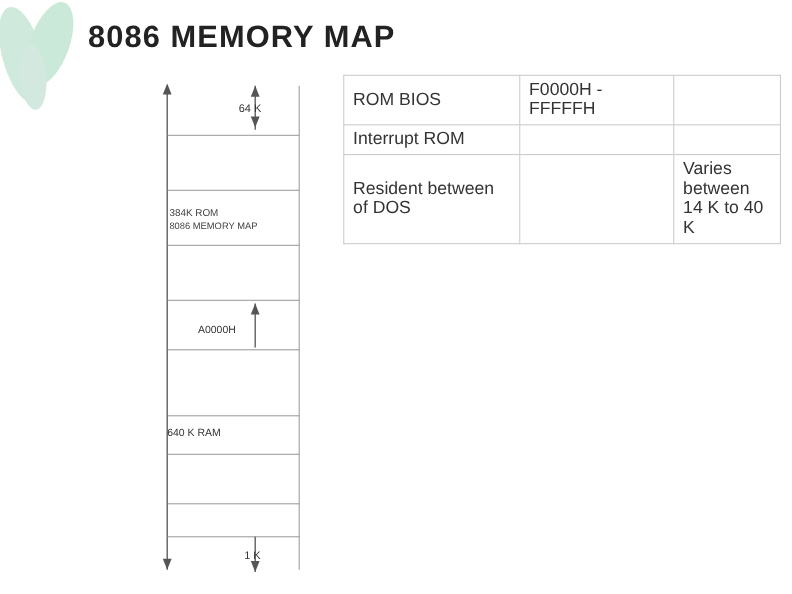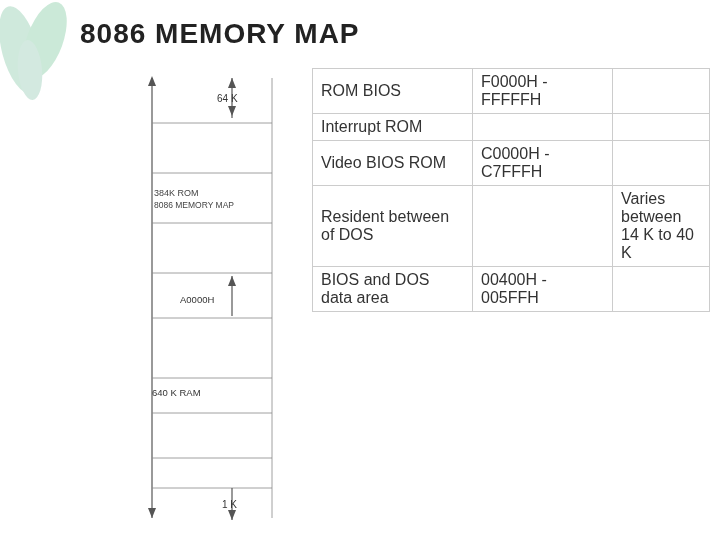--- a/index.html
+++ b/index.html
@@ -154,31 +154,21 @@
           <td class="col-name">ROM BIOS</td>
           <td class="col-addr">F0000H - FFFFFH</td>
           <td></td>
         </tr>
         <tr>
           <td class="col-name">Interrupt ROM</td>
           <td class="col-addr"></td>
           <td></td>
         </tr>
         <tr>
-          <td class="col-name">Video BIOS ROM</td>
-          <td class="col-addr">C0000H - C7FFFH</td>
-          <td></td>
-        </tr>
-        <tr>
           <td class="col-name">Resident between of DOS</td>
           <td class="col-addr"></td>
           <td>Varies between 14 K to 40 K</td>
-        </tr>
-        <tr>
-          <td class="col-name">BIOS and DOS data area</td>
-          <td class="col-addr">00400H - 005FFH</td>
-          <td></td>
         </tr>
       </tbody>
     </table>
   </div>
 
 </div>
 
 </body></html>

